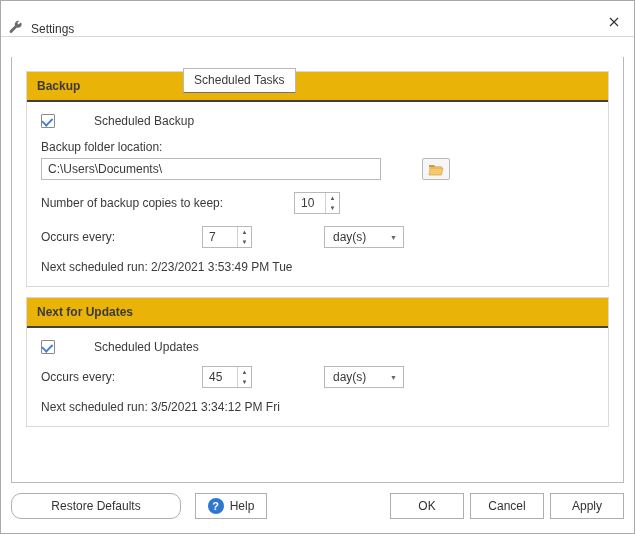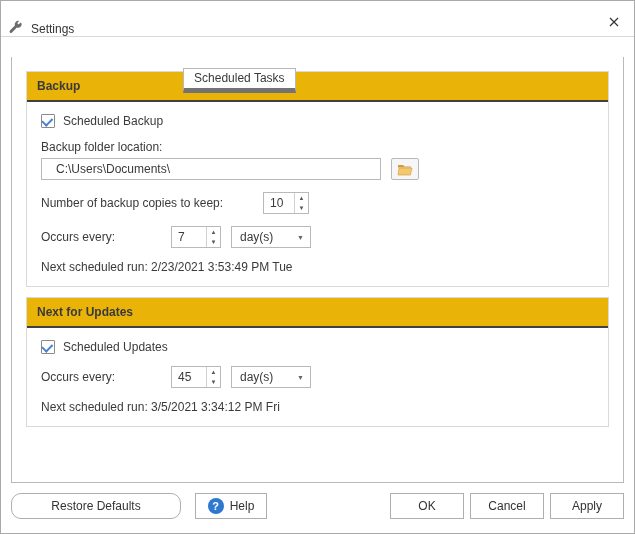--- a/index.html
+++ b/index.html
@@ -49,21 +49,21 @@
     top:1px;
     height:23px;
     display:flex;align-items:center;
   }
   .tab.active {
     top:0px;
     height:25px;
     padding-bottom:6px;
     background:#fff;
     z-index:2;
-    border-bottom:5px solid #737373;
+    border-bottom:1px solid #737373;
   }
   
   .content {
     position:absolute;
     left:10px; right:10px; top:56px; bottom:50px;
     border:1px solid #b9b9b9;
     border-top:none;
     background:#fff;
     padding:14px 14px;
     overflow:hidden;
@@ -75,34 +75,34 @@
   .group-header {
     background:#eab308;
     border-bottom:2px solid #404040;
     padding:7px 10px;
     font-weight:600;
     color:#3a3a3a;
   }
   .group-body {
     padding:12px 14px 10px 14px;
   }
-  .row { display:flex; align-items:center; margin-bottom:12px; }
+  .row { display:flex; align-items:center; margin-bottom:12px;gap:31px; }
   .row.last { margin-bottom:2px; }
   .checkbox {
     width:14px;height:14px;border:1px solid #8a8a8a;border-radius:1px;margin-right:8px;
     display:flex;align-items:center;justify-content:center;background:#fff;flex-shrink:0;
   }
   .checkbox.checked::after{
     content:"";
     width:8px;height:5px;border-left:2px solid #4a81d4;border-bottom:2px solid #4a81d4;
     transform:rotate(-45deg) translate(0px,-1px);
   }
   .label { color:#3a3a3a; }
   .field {
-    border:1px solid #b9b9b9; background:#fff; height:22px; padding:2px 14px; font-size:12px;
+    border:1px solid #b9b9b9; background:#fff; height:22px; padding:2px 6px; font-size:12px;
     display:flex;align-items:center;text-align:center;
   }
   .path-input { width:340px; }
   .spinner {
     display:inline-flex; border:1px solid #b9b9b9; height:22px; background:#fff;align-items:center;
   }
   .spinner .val { width:30px; padding:0 6px; }
   .spinner .btns { display:flex;flex-direction:column;border-left:1px solid #d0d0d0;width:14px;height:100%;}
   .spinner .btns div{flex:1;display:flex;align-items:center;justify-content:center;font-size:6px;color:#555;}
   .spinner.wide .val { width:34px;}

